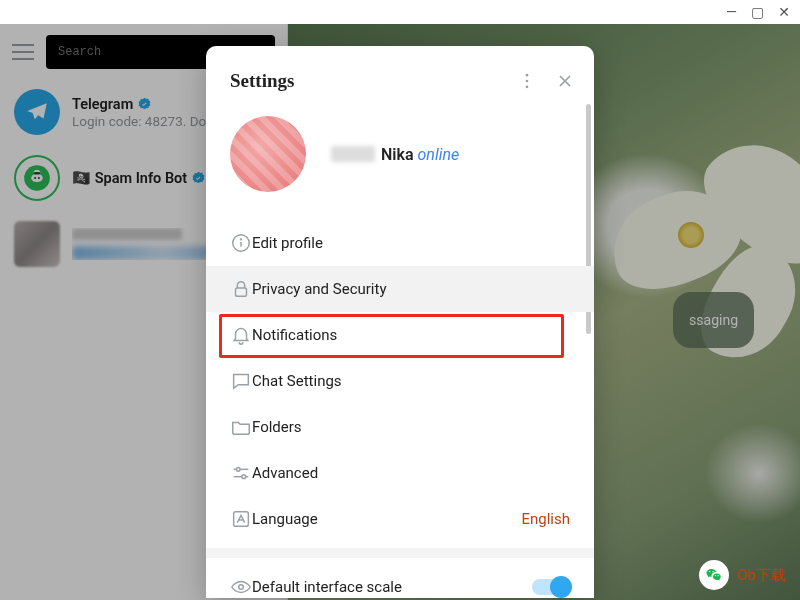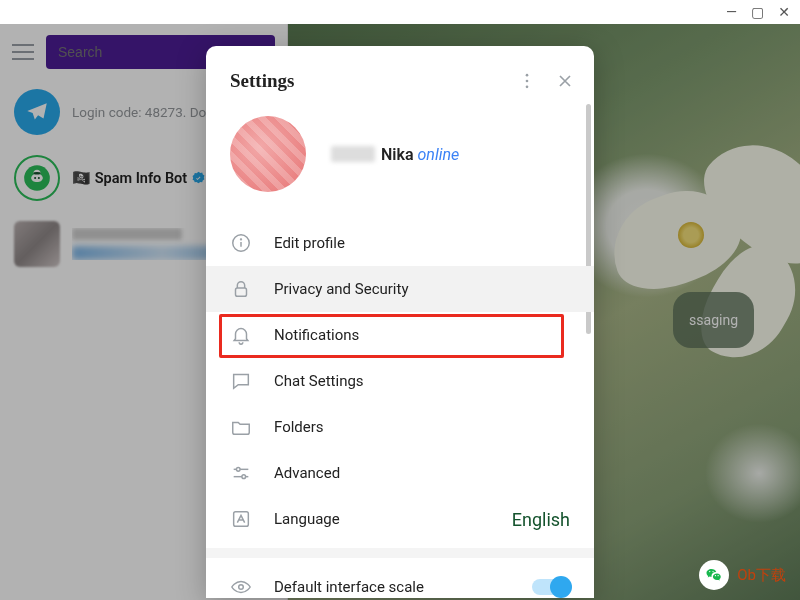--- a/index.html
+++ b/index.html
@@ -20,22 +20,22 @@
   .left {
     width: 288px; background: #fff; border-right: 1px solid #e7e7e7;
     display: flex; flex-direction: column;
   }
   .left-top {
     height: 55px; display: flex; align-items: center; padding: 0 12px; gap: 12px;
   }
   .hamburger { width: 22px; height: 16px; display: flex; flex-direction: column; justify-content: space-between; cursor:pointer;}
   .hamburger div { height: 2px; background: #9aa0a6; }
   .search {
-    flex: 1; height: 34px; background: #4c1d95; border-radius: 4px; border: none;
-    padding: 0 12px; font-size: 14px; color: #888;
+    flex: 1; height: 34px; background: #000000; border-radius: 4px; border: none;
+    padding: 0 12px; font-size: 12px; color: #888; font-family: Liberation Mono, monospace;
   }
   .chatlist { flex: 1; }
   .chat {
     display: flex; gap: 12px; padding: 10px 14px; align-items: center;
   }
   .avatar {
     width: 46px; height: 46px; border-radius: 50%; flex-shrink: 0;
     display:flex;align-items:center;justify-content:center;color:#fff;font-size:22px;
   }
   .av-tg { background: #29a9eb; }
@@ -105,27 +105,27 @@
   }
   .profile-txt{display:flex;flex-direction:row;gap:4px;margin-left:7px;}
   .profile-name{font-size:16px;font-weight:600;display:flex;align-items:center;gap:6px;}
   .name-blur{
     display:inline-block;width:44px;height:16px;background:#ddd;filter:blur(2px);border-radius:2px;
   }
   .profile-status{font-size:16px;color:#3b82f6;font-style:italic;}
   .divider{height:10px;background:#f4f4f4;}
   .menu{padding:6px 0 0 0; position:relative;}
   .menu-item{
-    display:flex;align-items:center;gap:22px;height:46px;padding:0 24px;
+    display:flex;align-items:center;height:46px;padding:0 24px;
     font-size:15px;color:#222;cursor:pointer;
   }
   .hl{background:#f2f2f2;}
   .mi-icon{width:22px;height:22px;display:flex;align-items:center;justify-content:center;color:#9aa0a6;}
   .mi-icon svg{width:22px;height:22px;stroke:#9aa0a6;fill:none;stroke-width:1.6;}
-  .mi-right{margin-left:auto;font-size:18px;color:#14532d;}
+  .mi-right{margin-left:auto;font-size:15px;color:#c2410c;}
   .redbox{
     position:absolute;left:13px;top:100px;width:345px;height:44px;
     border:3px solid #ea2a1f;border-radius:2px;pointer-events:none;
   }
   .toggle{
     margin-left:auto;width:38px;height:16px;border-radius:10px;background:#bfe4fb;position:relative;
   }
   .toggle::after{
     content:"";position:absolute;right:-2px;top:-3px;width:22px;height:22px;border-radius:50%;
     background:#2fa8ef;
@@ -164,20 +164,29 @@
       <input class="search" placeholder="Search" style="">
     </div>
     <div class="chatlist">
       <div class="chat">
         <div class="avatar av-tg">
           <svg viewBox="0 0 24 24" width="26" height="26">
               <path fill="#fff" d="M21 4L3 11l5 2 2 6 3-4 5 3z"></path>
             </svg>
         </div>
         <div class="chat-text">
+          <div class="chat-name">
+            <span>Telegram</span>
+            <span class="verified">
+              <svg viewBox="0 0 24 24">
+                  <path fill="#29a9eb" d="M12 1l3 2 3-.5.9 3 2.6 1.8-1 3 .9 3-2.6 1.8-.9 3-3-.5-3 2-3-2-3 .5-.9-3L2.5 14l1-3-1-3L5.1 6l.9-3 3 .5z"></path>
+                  <path fill="#fff" d="M10.5 14.5l-2.3-2.3 1.1-1.1 1.2 1.2 3.6-3.6 1.1 1.1z"></path>
+                </svg>
+            </span>
+          </div>
           <div class="chat-sub">Login code: 48273. Do n</div>
         </div>
       </div>
       <div class="chat">
         <div class="avatar av-spam">
           <svg viewBox="0 0 24 24">
               <circle cx="12" cy="12" r="11" fill="#2bbd5a"></circle>
               <path fill="#fff" d="M12 5c-2 0-3 1.2-3 2.6 0 .5.1.9.3 1.3C8 9.4 7 10.6 7 12c0 2 2.2 3.5 5 3.5s5-1.5 5-3.5c0-1.4-1-2.6-2.3-3.1.2-.4.3-.8.3-1.3C15 6.2 14 5 12 5z"></path>
               <ellipse cx="12" cy="8" rx="3.2" ry="1.1" fill="#14522c"></ellipse>
               <circle cx="10.4" cy="12" r=".9" fill="#14522c"></circle>

